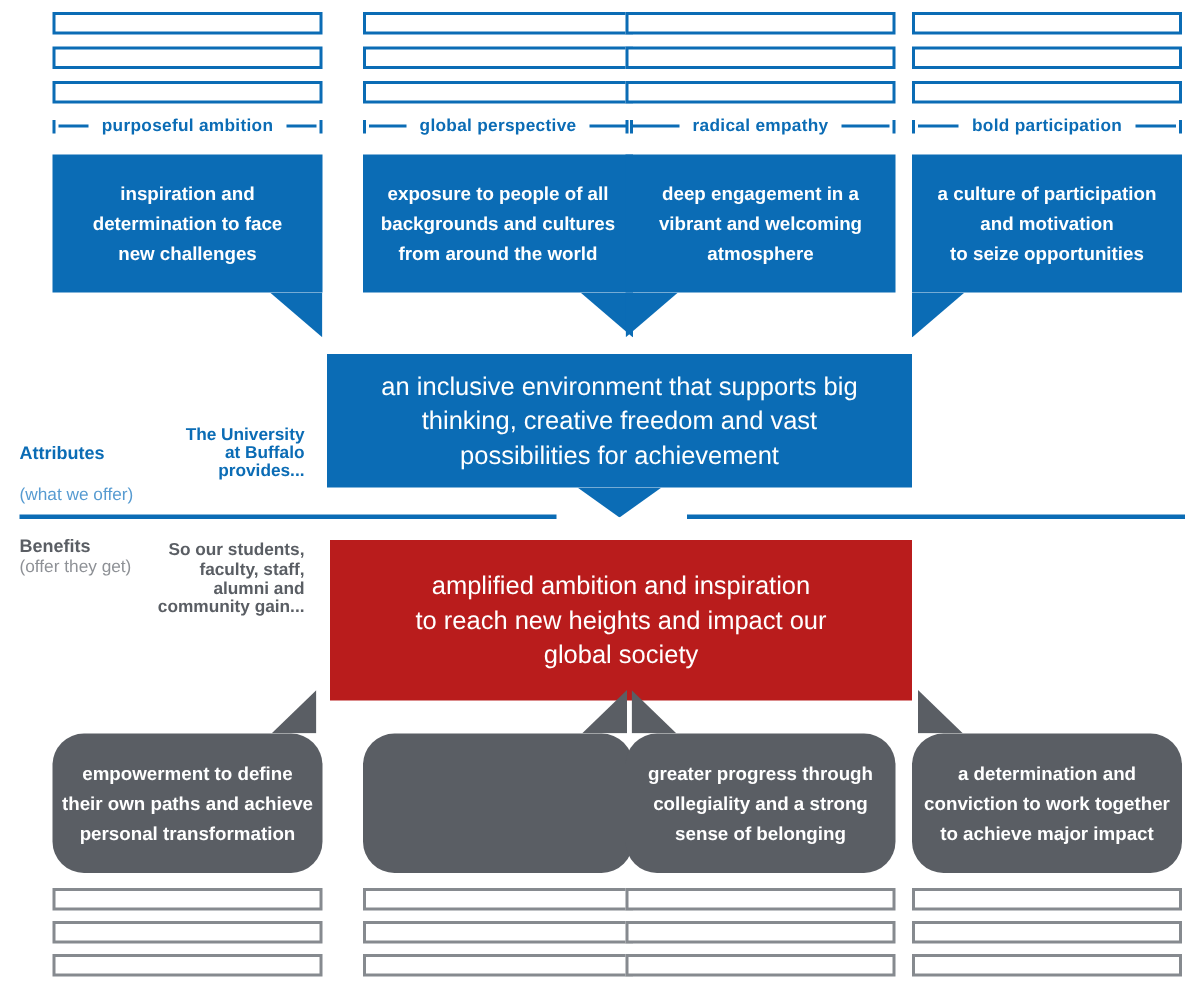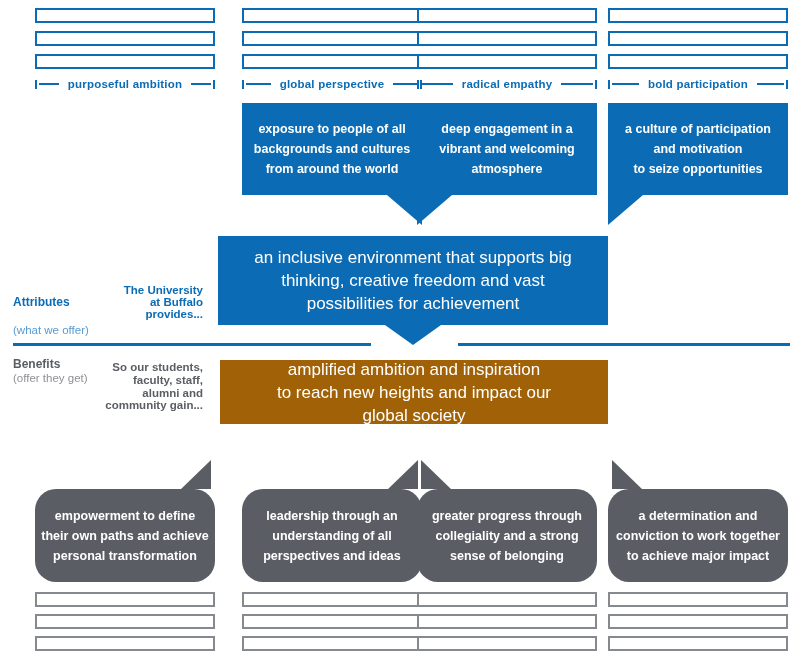--- a/index.html
+++ b/index.html
@@ -39,21 +39,21 @@
   .tail.up.r{right:4px;clip-path:polygon(100% 0,100% 100%,0 100%);}
   .tail.up.l{left:4px;clip-path:polygon(0 0,100% 100%,0 100%);}
 
   
   .summary{position:absolute;display:flex;align-items:center;justify-content:center;
     text-align:center;color:#fff;font-size:17px;line-height:23px;}
   .summary .btxt{white-space:pre-line;}
   #attr-summary{left:218px;top:236px;width:390px;height:89px;background:#0b6cb5;text-align:center;}
   #attr-summary .ctail{position:absolute;top:100%;left:50%;transform:translateX(-50%);
     width:56px;height:20px;background:#0b6cb5;clip-path:polygon(0 0,100% 0,50% 100%);}
-  #ben-summary{left:220px;top:360px;width:388px;height:64px;background:#a16207;}
+  #ben-summary{left:220px;top:360px;width:388px;height:107px;background:#b91c1c;}
 
   
   .side-label{position:absolute;left:13px;width:140px;font-size:12px;line-height:12px;}
   .side-label .lab{font-weight:bold;}
   .side-label .sub{font-weight:normal;margin-top:2px;font-size:11.5px;}
   #attributes-label{top:296px;color:#0b6cb5;}
   #attributes-label .sub{color:#579bd1;margin-top:16px;}
   #benefits-label{top:358px;color:#5a5e64;}
   #benefits-label .sub{color:#8e9196;}
   .lead-in{position:absolute;left:33px;width:170px;text-align:right;font-weight:bold;
@@ -113,20 +113,26 @@
     <div class="slot blue"></div>
     <div class="bracket">
       <span class="tick"></span>
         <span class="bline"></span>
       <span class="blabel">bold participation</span>
       <span class="bline"></span>
         <span class="tick"></span>
     </div>
   </div>
 
+  <div class="bubble a-bubble c0">
+    <div class="btxt">inspiration and
+determination to face
+new challenges</div>
+    <div class="tail dn r"></div>
+  </div>
   <div class="bubble a-bubble c1">
     <div class="btxt">exposure to people of all
 backgrounds and cultures
 from around the world</div>
     <div class="tail dn r"></div>
   </div>
   <div class="bubble a-bubble c2">
     <div class="btxt">deep engagement in a
 vibrant and welcoming
 atmosphere</div>
@@ -172,23 +178,20 @@
 global society</div>
   </div>
 
   <div class="bubble b-bubble c0">
     <div class="btxt">empowerment to define
 their own paths and achieve
 personal transformation</div>
     <div class="tail up r"></div>
   </div>
   <div class="bubble b-bubble c1">
-    <div class="btxt">leadership through an
-understanding of all
-perspectives and ideas</div>
     <div class="tail up r"></div>
   </div>
   <div class="bubble b-bubble c2">
     <div class="btxt">greater progress through
 collegiality and a strong
 sense of belonging</div>
     <div class="tail up l"></div>
   </div>
   <div class="bubble b-bubble c3">
     <div class="btxt">a determination and

